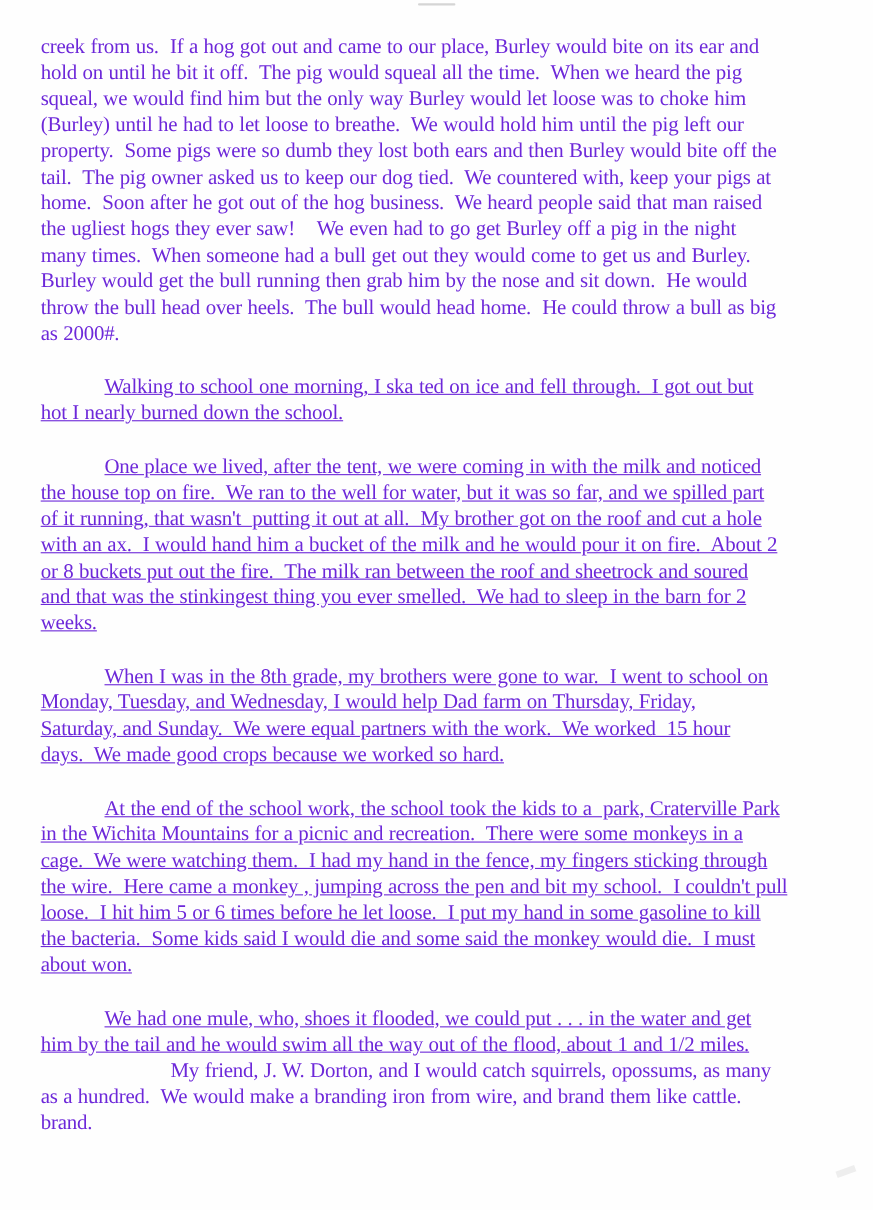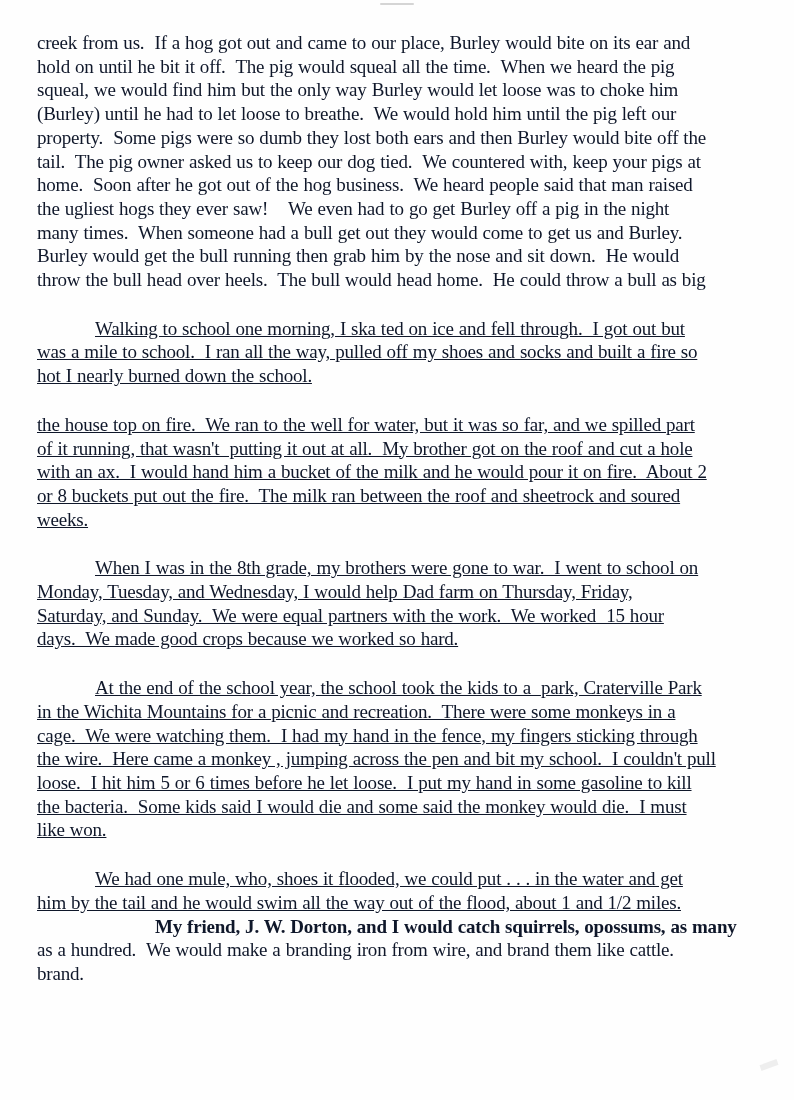--- a/index.html
+++ b/index.html
@@ -7,21 +7,21 @@
     padding: 0;
     background: #ffffff;
   }
   .page {
     position: relative;
     width: 794px;
     height: 1100px;
     background: #fefefe;
     overflow: hidden;
     font-family: "Liberation Serif", "DejaVu Serif", serif;
-    color: #0f172a;
+    color: #6d28d9;
   }
   
   .scan-artifact-top {
     position: absolute;
     top: 3px;
     left: 380px;
     width: 34px;
     height: 2px;
     background: rgba(90,90,90,0.25);
     border-radius: 1px;
@@ -44,21 +44,21 @@
   .paragraph { margin: 0; }
   .paragraph.gap { margin-top: 25px; text-decoration: underline; }
   .line {
     font-size: 19px;
     line-height: 23.7px;
     white-space: pre;
     letter-spacing: -0.2px;
     word-spacing: 0.5px;
   }
   .line.indent-tab { text-indent: 58px; }
-  .line.indent-large { text-indent: 118px; font-weight: bold; }
+  .line.indent-large { text-indent: 118px; }
   .line.indent-none { text-indent: 0; }
 </style>
 </head>
 <body>
 
 <div class="page">
   <div class="scan-artifact-top"></div>
   <div class="scan-artifact-bottom"></div>
   <div class="doc-text" id="doc-text">
       <div class="paragraph">
@@ -66,47 +66,49 @@
         <div class="line indent-none">hold on until he bit it off.  The pig would squeal all the time.  When we heard the pig</div>
         <div class="line indent-none">squeal, we would find him but the only way Burley would let loose was to choke him</div>
         <div class="line indent-none">(Burley) until he had to let loose to breathe.  We would hold him until the pig left our</div>
         <div class="line indent-none">property.  Some pigs were so dumb they lost both ears and then Burley would bite off the</div>
         <div class="line indent-none">tail.  The pig owner asked us to keep our dog tied.  We countered with, keep your pigs at</div>
         <div class="line indent-none">home.  Soon after he got out of the hog business.  We heard people said that man raised</div>
         <div class="line indent-none">the ugliest hogs they ever saw!    We even had to go get Burley off a pig in the night</div>
         <div class="line indent-none">many times.  When someone had a bull get out they would come to get us and Burley.</div>
         <div class="line indent-none">Burley would get the bull running then grab him by the nose and sit down.  He would</div>
         <div class="line indent-none">throw the bull head over heels.  The bull would head home.  He could throw a bull as big</div>
+        <div class="line indent-none">as 2000#.</div>
       </div>
       <div class="paragraph gap">
         <div class="line indent-tab">Walking to school one morning, I ska ted on ice and fell through.  I got out but</div>
-        <div class="line indent-none">was a mile to school.  I ran all the way, pulled off my shoes and socks and built a fire so</div>
         <div class="line indent-none">hot I nearly burned down the school.</div>
       </div>
       <div class="paragraph gap">
+        <div class="line indent-tab">One place we lived, after the tent, we were coming in with the milk and noticed</div>
         <div class="line indent-none">the house top on fire.  We ran to the well for water, but it was so far, and we spilled part</div>
         <div class="line indent-none">of it running, that wasn't  putting it out at all.  My brother got on the roof and cut a hole</div>
         <div class="line indent-none">with an ax.  I would hand him a bucket of the milk and he would pour it on fire.  About 2</div>
         <div class="line indent-none">or 8 buckets put out the fire.  The milk ran between the roof and sheetrock and soured</div>
+        <div class="line indent-none">and that was the stinkingest thing you ever smelled.  We had to sleep in the barn for 2</div>
         <div class="line indent-none">weeks.</div>
       </div>
       <div class="paragraph gap">
         <div class="line indent-tab">When I was in the 8th grade, my brothers were gone to war.  I went to school on</div>
         <div class="line indent-none">Monday, Tuesday, and Wednesday, I would help Dad farm on Thursday, Friday,</div>
         <div class="line indent-none">Saturday, and Sunday.  We were equal partners with the work.  We worked  15 hour</div>
         <div class="line indent-none">days.  We made good crops because we worked so hard.</div>
       </div>
       <div class="paragraph gap">
-        <div class="line indent-tab">At the end of the school year, the school took the kids to a  park, Craterville Park</div>
+        <div class="line indent-tab">At the end of the school work, the school took the kids to a  park, Craterville Park</div>
         <div class="line indent-none">in the Wichita Mountains for a picnic and recreation.  There were some monkeys in a</div>
         <div class="line indent-none">cage.  We were watching them.  I had my hand in the fence, my fingers sticking through</div>
         <div class="line indent-none">the wire.  Here came a monkey , jumping across the pen and bit my school.  I couldn't pull</div>
         <div class="line indent-none">loose.  I hit him 5 or 6 times before he let loose.  I put my hand in some gasoline to kill</div>
         <div class="line indent-none">the bacteria.  Some kids said I would die and some said the monkey would die.  I must</div>
-        <div class="line indent-none">like won.</div>
+        <div class="line indent-none">about won.</div>
       </div>
       <div class="paragraph gap">
         <div class="line indent-tab">We had one mule, who, shoes it flooded, we could put . . . in the water and get</div>
         <div class="line indent-none">him by the tail and he would swim all the way out of the flood, about 1 and 1/2 miles.</div>
       </div>
       <div class="paragraph">
         <div class="line indent-large">My friend, J. W. Dorton, and I would catch squirrels, opossums, as many</div>
         <div class="line indent-none">as a hundred.  We would make a branding iron from wire, and brand them like cattle.</div>
         <div class="line indent-none">brand.</div>
       </div>

